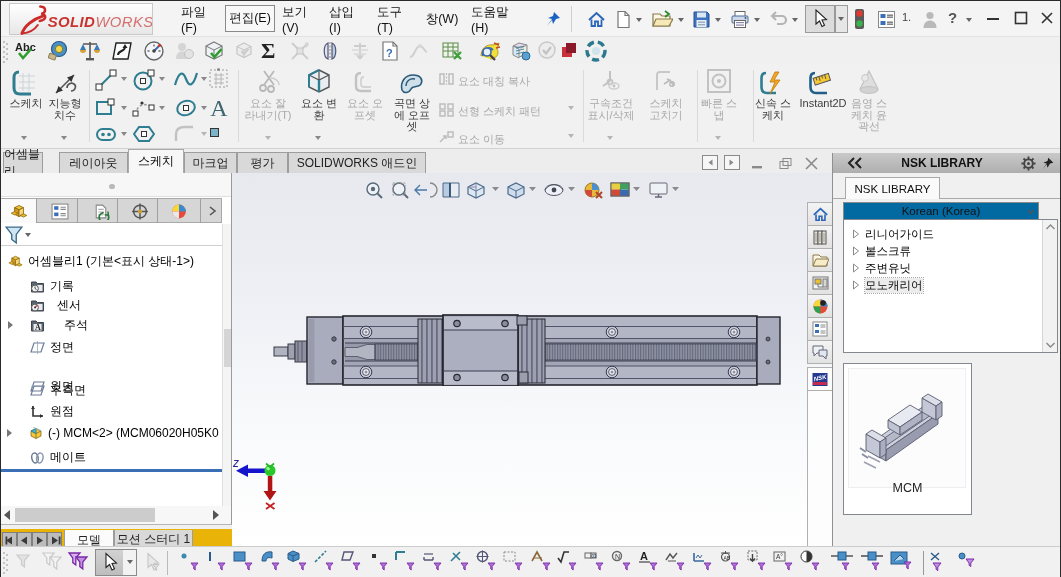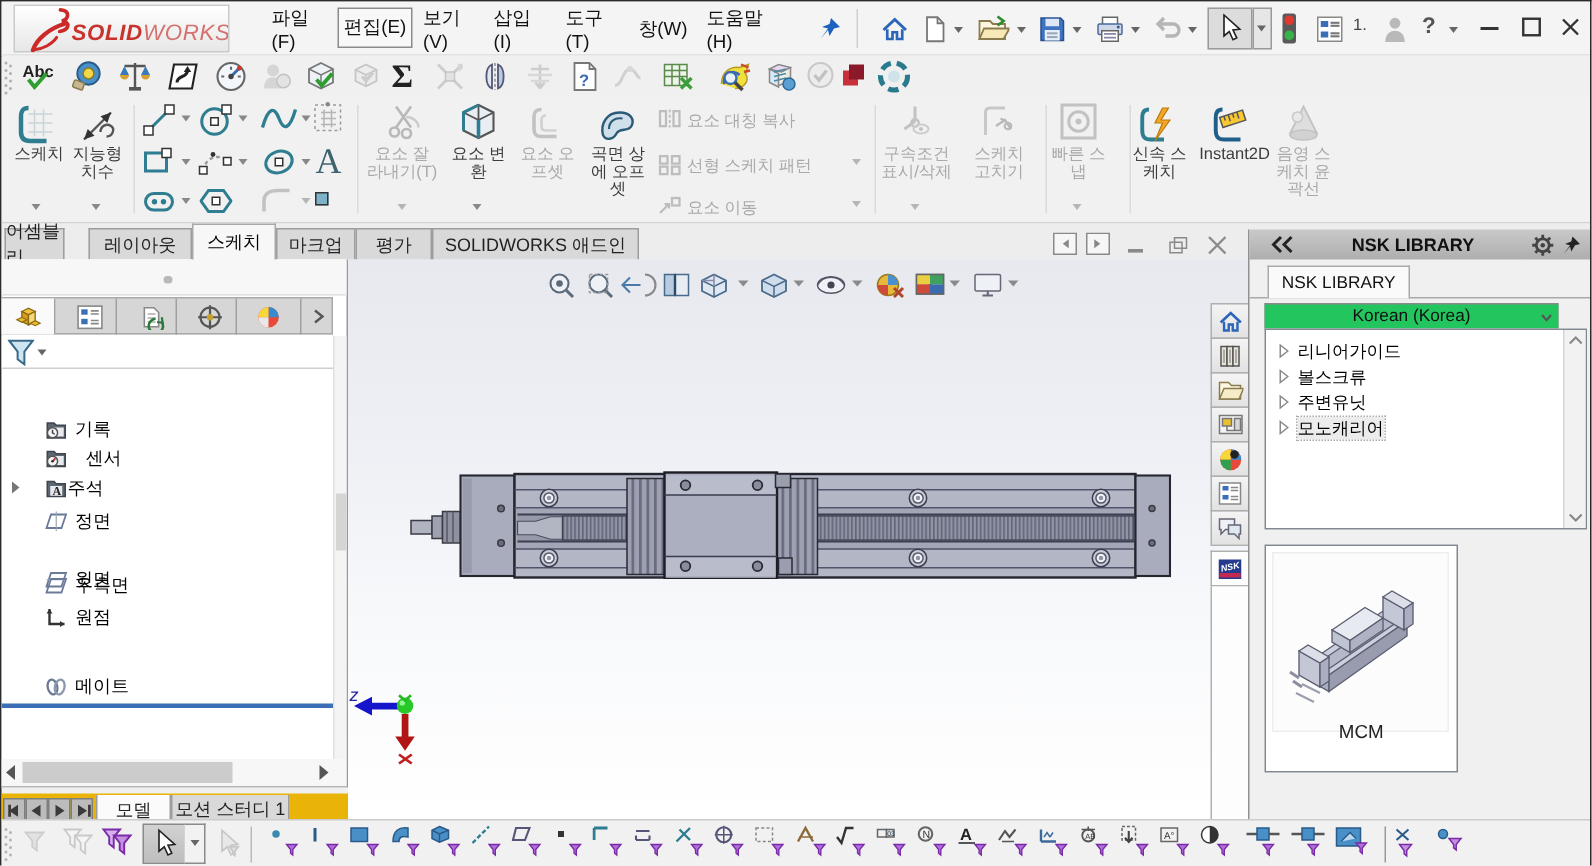--- a/index.html
+++ b/index.html
@@ -531,20 +531,29 @@
       </svg>
  </div>
 
  <div class="abs" style="left:0;top:51px;width:221px;height:22px;background:#fff;border-bottom:1px solid #cfcfcf">
   <svg class="abs" style="left:4px;top:2px" width="18" height="18" viewBox="0 0 16 16">
         <path d="M1 1 H15 L10 7.5 V15 L6 12 V7.5 Z" fill="#cfe6f2" stroke="#3a6a8a" stroke-width="1.2"></path>
       </svg>
   <div class="dd" style="left:24px;top:9px"></div>
  </div>
 
+ <div class="treerow" style="top:79px">
+  <svg style="margin-left:6px" width="17" height="16" viewBox="0 0 18 16">
+        <path d="M5 5 L9 3 L13 5 L9 7 Z" fill="#f0c040" stroke="#8a6a10" stroke-width="0.8"></path>
+        <path d="M5 5 V11 L9 13 V7 Z" fill="#d89a20" stroke="#8a6a10" stroke-width="0.8"></path>
+        <path d="M13 5 V11 L9 13 V7 Z" fill="#f8d878" stroke="#8a6a10" stroke-width="0.8"></path>
+        <path d="M2 10 L5 8.5 L8 10 L5 11.5 Z M10 12 L13 10.5 L16 12 L13 13.5 Z" fill="#e8b830" stroke="#8a6a10" stroke-width="0.7"></path>
+      </svg>
+  <span style="margin-left:4px">어셈블리1 (기본&lt;표시 상태-1&gt;)</span>
+ </div>
  <div class="treerow" style="top:104px">
   <svg style="margin-left:29px" width="15" height="15" viewBox="0 0 15 15">
         <path d="M1.5 3 H6 L7.5 4.5 H13.5 V13 H1.5 Z" fill="#5b6671" stroke="#3e454e"></path>
         <rect x="5" y="6" width="7.5" height="6" fill="#e8eaee"></rect>
         <circle cx="5" cy="9.5" r="3.4" fill="#f4f6f8" stroke="#555"></circle>
         <path d="M5 7.5 V9.5 L6.5 10.5" stroke="#444" fill="none"></path>
       </svg>
   <span style="margin-left:5px">기록</span>
  </div>
  <div class="treerow" style="top:123px">
@@ -557,21 +566,21 @@
       </svg>
   <span style="margin-left:12px">센서</span>
  </div>
  <div class="treerow" style="top:143px">
   <div class="texp" style="left:7px"></div>
   <svg style="margin-left:29px" width="15" height="15" viewBox="0 0 15 15">
         <path d="M1.5 3 H6 L7.5 4.5 H13.5 V13 H1.5 Z" fill="#5b6671" stroke="#3e454e"></path>
         <rect x="3.5" y="6" width="8" height="6.5" fill="#e8eaee"></rect>
         <text x="5" y="12" font-size="8" font-weight="bold" fill="#222" font-family="'Liberation Serif',serif">A</text>
       </svg>
-  <span style="margin-left:0">주석</span>
+  <span style="margin-left:19px">주석</span>
  </div>
  <div class="treerow" style="top:165px">
   <svg style="margin-left:29px" width="15" height="15" viewBox="0 0 15 15">
         <path d="M4 3 H14 L11 12 H1 Z" fill="none" stroke="#6a7a9a" stroke-width="1.2"></path>
         <path d="M7.5 1 V14" stroke="#9aa" stroke-width="0.8"></path>
       </svg>
   <span style="margin-left:5px">정면</span>
  </div>
  <div class="treerow" style="top:204px">
   <svg style="margin-left:29px" width="15" height="15" viewBox="0 0 15 15">
@@ -585,20 +594,30 @@
         <path d="M4 3 H14 L11 12 H1 Z" fill="none" stroke="#6a7a9a" stroke-width="1.2"></path>
       </svg>
   <span style="margin-left:5px">우측면</span>
  </div>
  <div class="treerow" style="top:229px">
   <svg style="margin-left:29px" width="15" height="15" viewBox="0 0 15 15">
         <path d="M3 2 V12 H13" fill="none" stroke="#333" stroke-width="1.6"></path>
         <path d="M3 2 l-2 3 h4 Z M13 12 l-3 -2 v4 Z" fill="#333"></path>
       </svg>
   <span style="margin-left:5px">원점</span>
+ </div>
+ <div class="treerow" style="top:251px">
+  <div class="texp" style="left:6px"></div>
+  <svg style="margin-left:27px" width="16" height="16" viewBox="0 0 16 16">
+        <path d="M3 6 L8 3.5 L13 6 L13 11 L8 13.5 L3 11 Z" fill="#f3c73f" stroke="#8a6a10" stroke-width="0.8"></path>
+        <path d="M3 6 L8 8.5 L13 6 M8 8.5 V13.5" fill="none" stroke="#8a6a10" stroke-width="0.8"></path>
+        <path d="M8 3.5 L3 6 L8 8.5 Z" fill="#49b8d0" stroke="#2a7a90" stroke-width="0.8"></path>
+        <path d="M5.5 2.5 L10.5 5 L13 6 L8 3.5 Z" fill="#e8f4f8" stroke="#8aa" stroke-width="0.6"></path>
+      </svg>
+  <span style="margin-left:4px">(-) MCM&lt;2&gt; (MCM06020H05K0</span>
  </div>
  <div class="treerow" style="top:275px">
   <svg style="margin-left:29px" width="15" height="15" viewBox="0 0 15 15">
         <ellipse cx="5" cy="8" rx="3.2" ry="5" fill="none" stroke="#6a7a94" stroke-width="1.5" transform="rotate(-12 5 8)"></ellipse>
         <ellipse cx="9.8" cy="8" rx="3.2" ry="5" fill="none" stroke="#8a97ac" stroke-width="1.5" transform="rotate(12 9.8 8)"></ellipse>
       </svg>
   <span style="margin-left:5px">메이트</span>
  </div>
 
  <div class="abs" style="left:0;top:296px;width:222px;height:2.5px;background:#3a6eb5"></div>
@@ -837,21 +856,21 @@
           <path d="M8 0.5 V3 M8 13 V15.5 M0.5 8 H3 M13 8 H15.5 M2.7 2.7 L4.5 4.5 M11.5 11.5 L13.3 13.3 M13.3 2.7 L11.5 4.5 M4.5 11.5 L2.7 13.3"></path>
         </g>
       </svg>
   <svg style="margin-right:6px" width="15" height="15" viewBox="0 0 18 18">
         <path d="M10 2 L16 8 L12 9 L9 14 L8 10 L3 16 L8 9 L4 8 L9 6 Z" fill="#222"></path>
       </svg>
  </div>
  <div class="abs" style="left:12px;top:24px;width:95px;height:22px;background:#fafafa;border:1px solid #a9a9a9;border-bottom:none;font-size:11.5px;display:flex;align-items:center;justify-content:center;color:#111;z-index:2">NSK LIBRARY</div>
  <div class="abs" style="left:0;top:45px;width:228px;height:1px;background:#a9a9a9"></div>
 
- <div class="abs" style="left:10px;top:49px;width:196px;height:18px;background:#22c55e;border:1px solid #8a8a8a;font-size:11.5px;display:flex;align-items:center;justify-content:center;color:#111">Korean (Korea)<svg class="abs" style="right:3px;top:6px" width="8" height="6" viewBox="0 0 8 6">
+ <div class="abs" style="left:10px;top:49px;width:196px;height:18px;background:#0369a1;border:1px solid #8a8a8a;font-size:11.5px;display:flex;align-items:center;justify-content:center;color:#111">Korean (Korea)<svg class="abs" style="right:3px;top:6px" width="8" height="6" viewBox="0 0 8 6">
         <path d="M1 1 L4 4.5 L7 1" fill="none" stroke="#555" stroke-width="1.4"></path>
       </svg></div>
 
  <div class="abs" style="left:10px;top:66px;width:215px;height:134px;background:#fff;border:1px solid #828790">
   <div class="abs" style="right:0;top:0;width:15px;height:132px;background:#f2f2f2;border-left:1px solid #d5d5d5">
    <svg class="abs" style="left:3px;top:4px" width="9" height="6" viewBox="0 0 9 6">
           <path d="M0.5 5 L4.5 1 L8.5 5" fill="none" stroke="#888" stroke-width="1.4"></path>
         </svg>
    <svg class="abs" style="left:3px;bottom:4px" width="9" height="6" viewBox="0 0 9 6">
           <path d="M0.5 1 L4.5 5 L8.5 1" fill="none" stroke="#888" stroke-width="1.4"></path>

